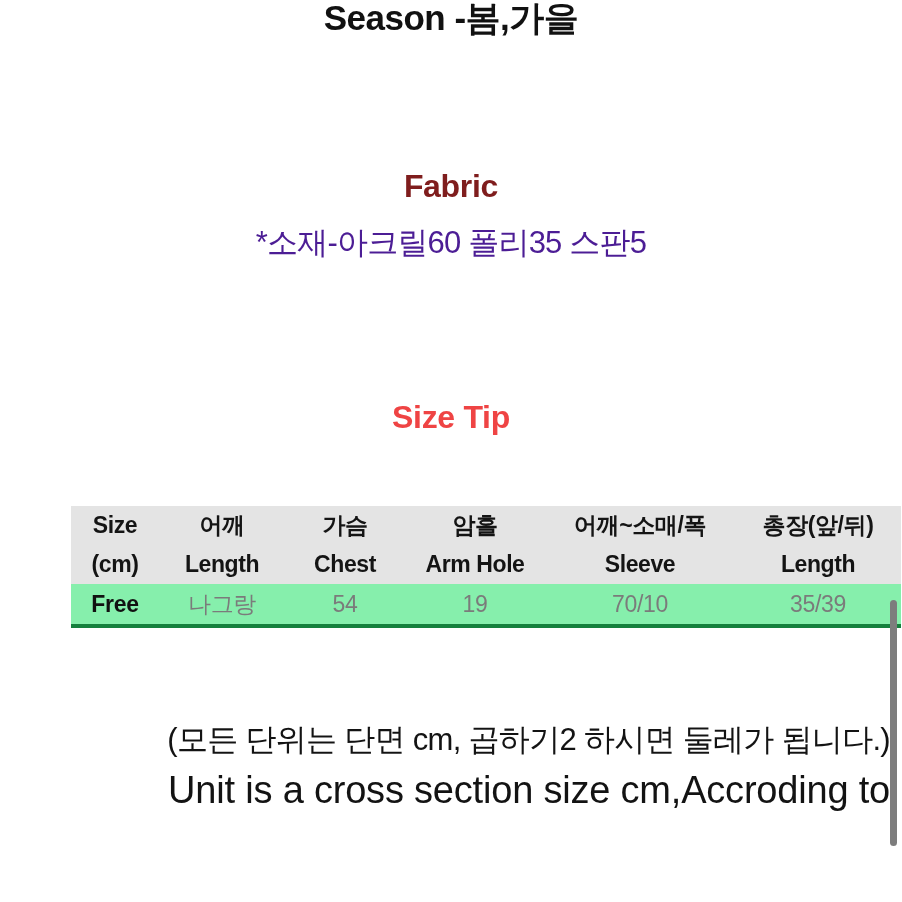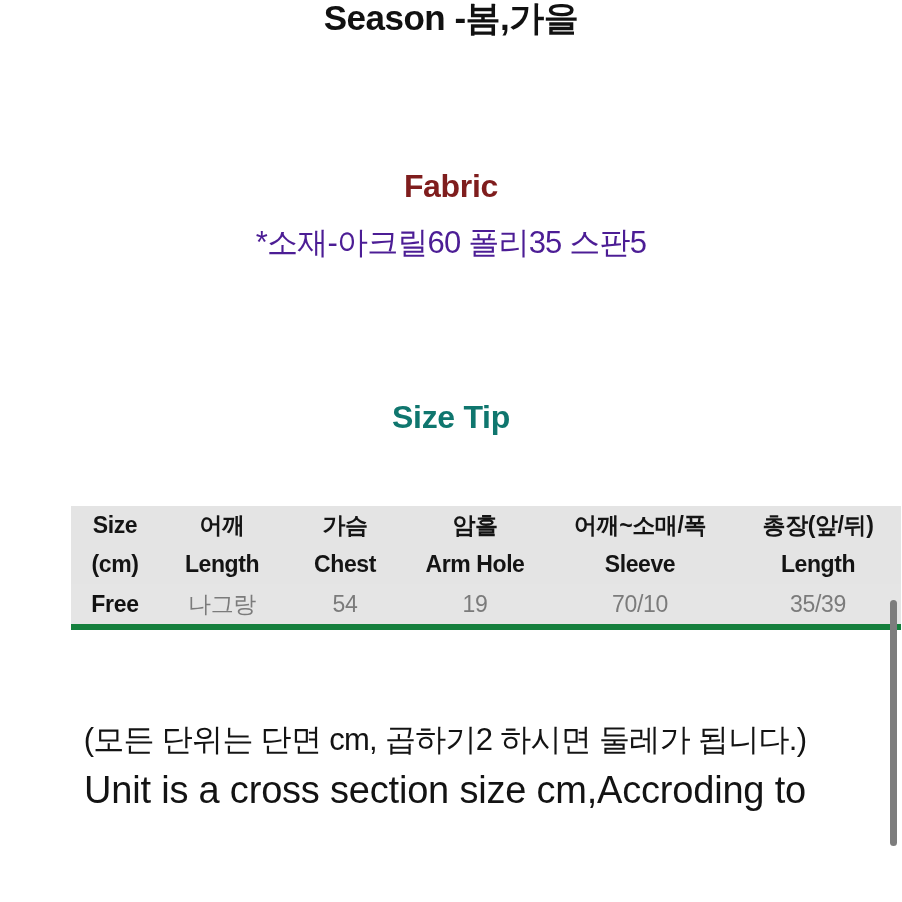--- a/index.html
+++ b/index.html
@@ -66,21 +66,21 @@
   .sizetip-title {
     position: absolute;
     top: 396px;
     left: 0;
     width: 902px;
     text-align: center;
     font-size: 32px;
     font-weight: 700;
     letter-spacing: -0.3px;
     line-height: 42px;
-    color: #0f766e;
+    color: #ef4444;
   }
 
   
   .size-table-wrap {
     position: absolute;
     top: 506px;
     left: 35px;
     width: 830px;
     margin-left: 36px;
   }
@@ -104,22 +104,22 @@
     font-weight: 700;
     color: #141414;
     letter-spacing: -0.4px;
     line-height: 39px;
   }
   .th-line {
     display: block;
     white-space: nowrap;
   }
   table.size-table tbody tr {
-    background: #e5e5e5;
-    border-bottom: 6px solid #15803d;
+    background: #86efac;
+    border-bottom: 4px solid #15803d;
   }
   table.size-table tbody td {
     height: 40px;
     font-size: 23px;
     font-weight: 400;
     color: #7b7b7b;
     letter-spacing: -0.3px;
   }
   table.size-table tbody td.first-col {
     color: #111111;
@@ -133,21 +133,21 @@
   col.c3 { width: 140px; }
   col.c4 { width: 190px; }
   col.c5 { width: 166px; }
 
   
   .notes {
     position: absolute;
     top: 714px;
     left: 0;
     width: 890px;
-    text-align: center;
+    text-align: right;
   }
   .note-line {
     display: block;
     font-size: 31px;
     line-height: 51px;
     font-weight: 400;
     letter-spacing: -0.7px;
     color: #131313;
     white-space: nowrap;
   }

